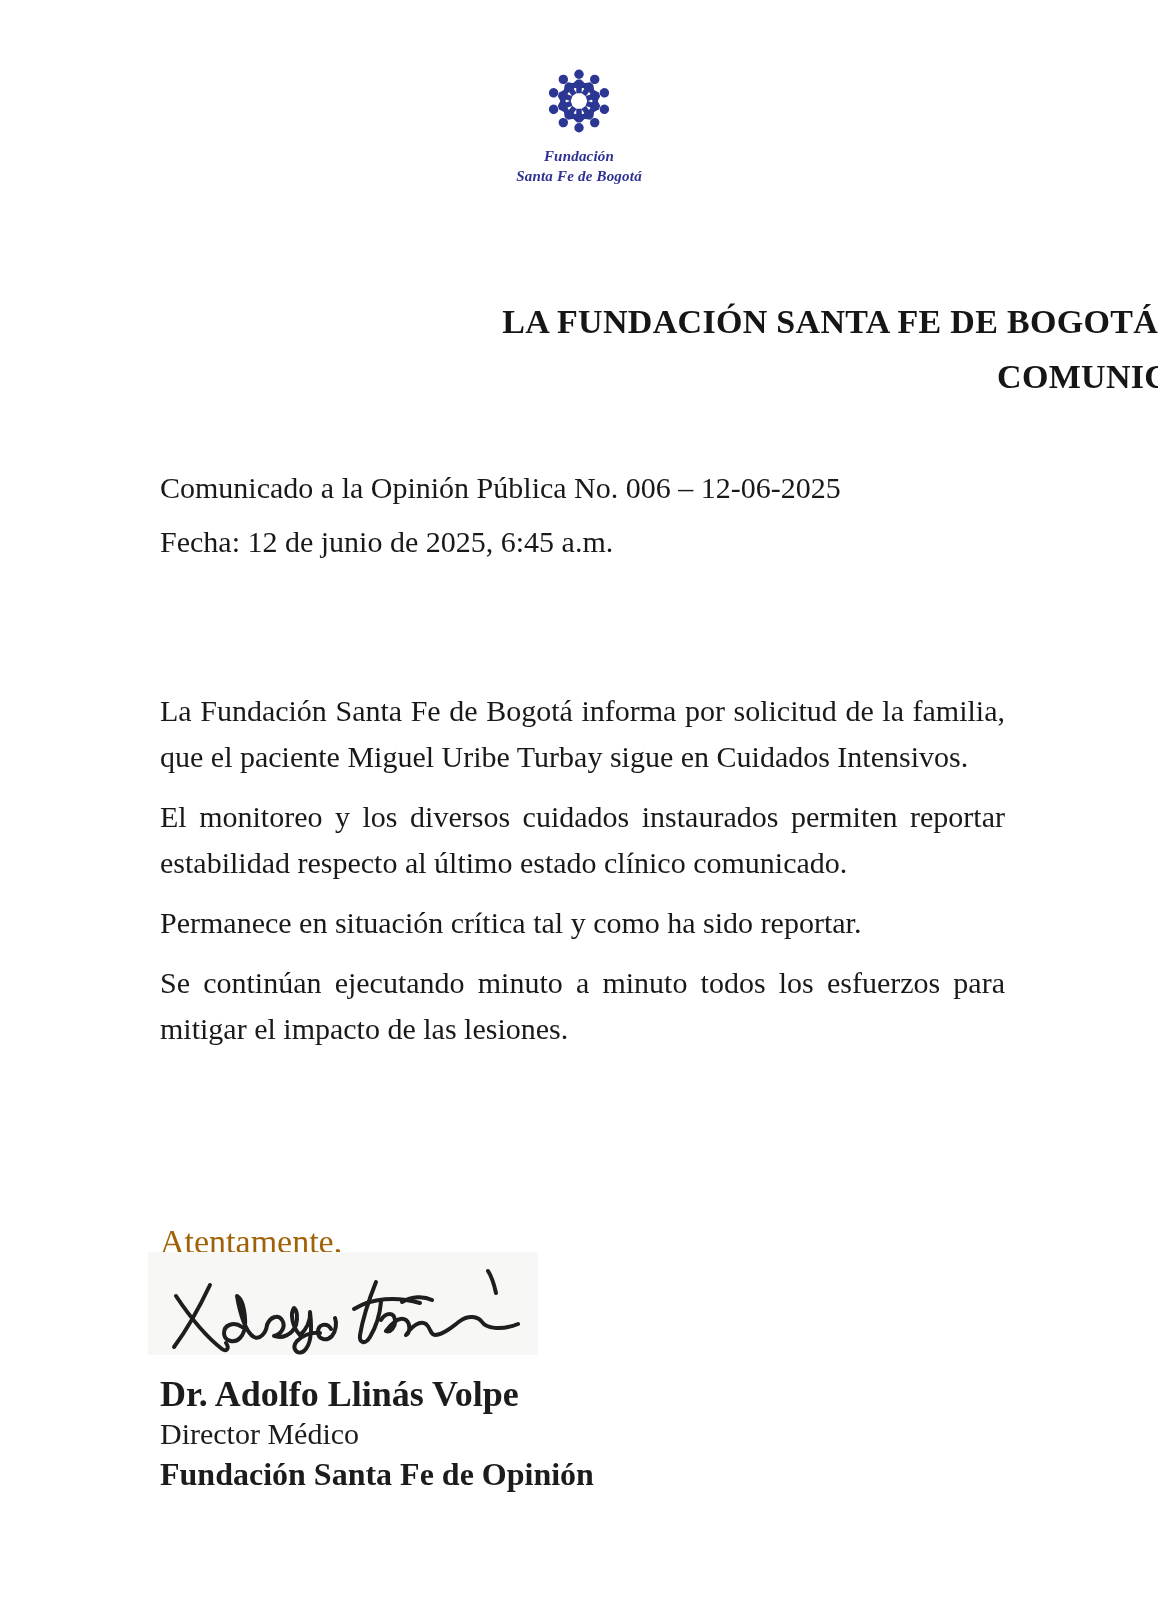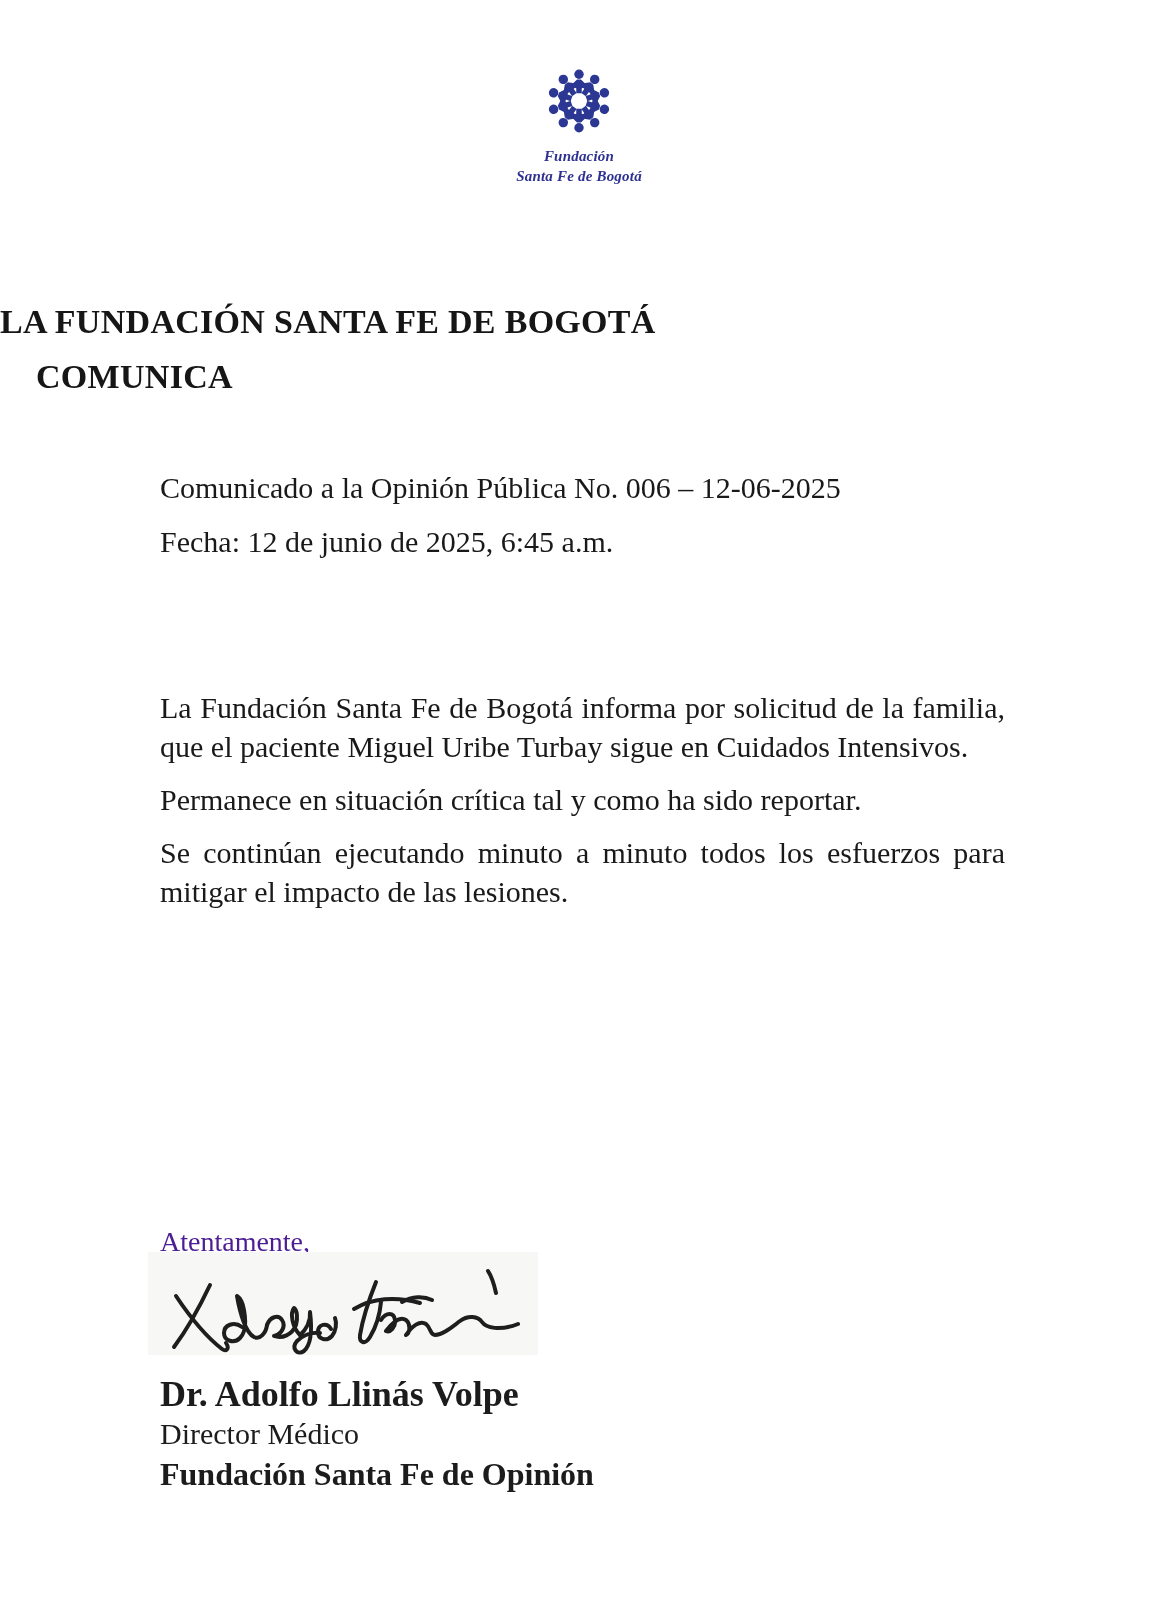--- a/index.html
+++ b/index.html
@@ -20,46 +20,46 @@
   .logo svg{display:block;margin:0 auto;}
   .logo .wordmark{
     margin-top:12px;
     color:#2e3192;
     font-size:15px;line-height:20px;font-weight:600;
     letter-spacing:.2px;
     font-style:italic;
   }
   
   .doc-title{
-    position:absolute;left:0;width:100%;text-align:left;
+    position:absolute;left:0;width:100%;text-align:right;
     font-weight:bold;font-size:34px;line-height:40px;
     letter-spacing:.3px;color:#161616;
   }
   .doc-title.l1{top:302px;}
   .doc-title.l2{top:357px;padding-left:36px;}
   
   .meta-line{
     position:absolute;left:160px;width:860px;
     font-size:30px;line-height:36px;color:#191919;
   }
   .meta-line.m1{top:470px;}
   .meta-line.m2{top:524px;}
   
   .body-text{
     position:absolute;left:160px;top:688px;width:845px;
   }
   .body-text p{
     margin:0 0 14px 0;
-    font-size:30px;line-height:39px;
+    font-size:30px;line-height:46px;
     text-align:justify;color:#191919;
   }
   
   .salutation{
     position:absolute;left:160px;top:1222px;
-    font-size:28px;line-height:39px;color:#4c1d95;
+    font-size:34px;line-height:39px;color:#a16207;
   }
   .signature-box{
     position:absolute;left:148px;top:1252px;
     width:390px;height:103px;
     background:#f7f7f5;
   }
   .signature-box svg{display:block;}
   .signer{
     position:absolute;left:160px;top:1374px;width:700px;
   }
@@ -98,20 +98,21 @@
   </div>
 
   <div class="doc-title l1">LA FUNDACIÓN SANTA FE DE BOGOTÁ</div>
   <div class="doc-title l2">COMUNICA</div>
 
   <div class="meta-line m1">Comunicado a la Opinión Pública No. 006 – 12-06-2025</div>
   <div class="meta-line m2">Fecha: 12 de junio de 2025, 6:45 a.m.</div>
 
   <div class="body-text">
     <p>La Fundación Santa Fe de Bogotá informa por solicitud de la familia, que el paciente Miguel Uribe Turbay sigue en Cuidados Intensivos.</p>
+    <p>El monitoreo y los diversos cuidados instaurados permiten reportar estabilidad respecto al último estado clínico comunicado.</p>
     <p>Permanece en situación crítica tal y como ha sido reportar.</p>
     <p>Se continúan ejecutando minuto a minuto todos los esfuerzos para mitigar el impacto de las lesiones.</p>
   </div>
 
   <div class="salutation">Atentamente,</div>
 
   <div class="signature-box">
     <svg width="390" height="103" viewBox="0 0 390 103" fill="none" stroke="#1e1e1e" stroke-width="4" stroke-linecap="round" stroke-linejoin="round">
 
       <path d="M 62,33 C 52,54 38,79 26,95"></path>

